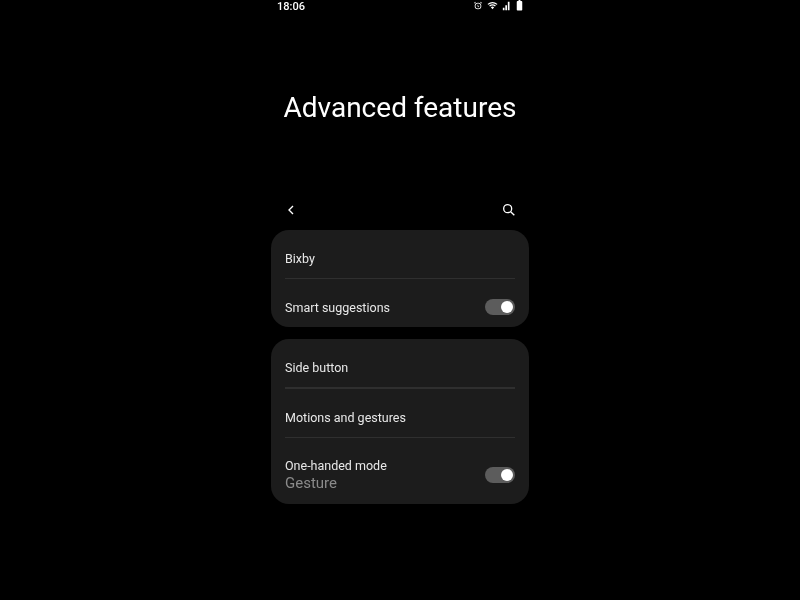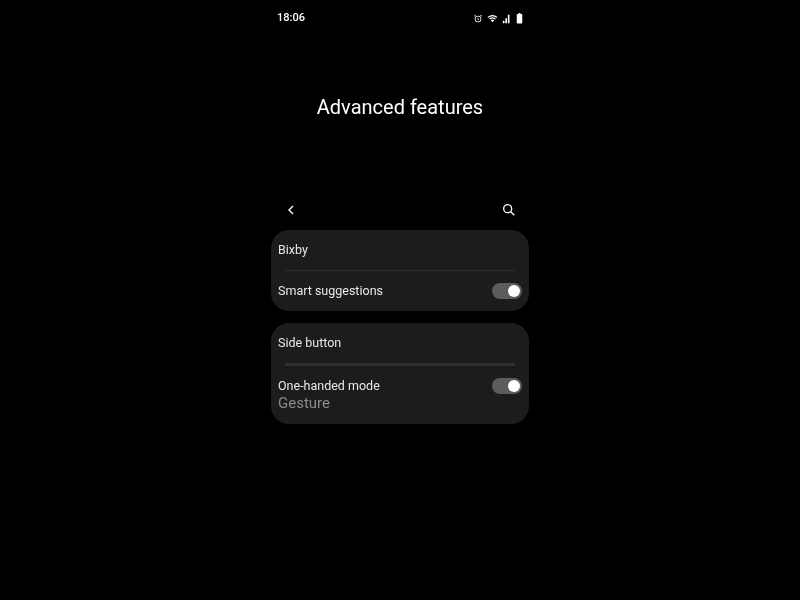--- a/index.html
+++ b/index.html
@@ -21,21 +21,21 @@
       width: 270px;
       height: 600px;
       background: #000;
       position: relative;
       overflow: hidden;
     }
     .status-bar {
       height: 24px;
       display: flex;
       justify-content: space-between;
-      align-items: flex-end;
+      align-items: flex-start;
       padding: 0 12px;
       color: #fff;
       font-size: 11px;
       font-weight: 500;
     }
     .status-right {
       display: flex;
       align-items: center;
       gap: 4px;
     }
@@ -44,21 +44,21 @@
       align-items: center;
     }
     .page-title-area {
       height: 166px;
       display: flex;
       align-items: center;
       justify-content: center;
     }
     .page-title {
       color: #fff;
-      font-size: 20px;
+      font-size: 28px;
       font-weight: 400;
     }
     .toolbar {
       height: 40px;
       display: flex;
       align-items: center;
       justify-content: space-between;
       padding: 0 14px;
     }
     .toolbar-btn {
@@ -74,26 +74,27 @@
       padding: 0 6px;
       overflow-y: auto;
     }
     .card {
       background: #1c1c1c;
       border-radius: 18px;
       margin-bottom: 12px;
       overflow: hidden;
     }
     .item {
-      padding: 12px 7px;
-      display: flex;
-      align-items: flex-start;
+      padding: 12px 14px;
+      display: flex;
+      align-items: center;
       justify-content: space-between;
       cursor: pointer;
       min-height: 40px;
+      margin-top: 8px;
     }
     .item-text {
       display: flex;
       flex-direction: column;
       gap: 1px;
     }
     .item-label {
       color: #e8e8e8;
       font-size: 12.5px;
       font-weight: 400;
@@ -204,20 +205,25 @@
 
 
     <div class="card">
       <div class="item">
         <div class="item-text">
           <span class="item-label">Side button</span>
         </div>
       </div>
       <div class="divider"></div>
       <div class="divider"></div>
+      <div class="item">
+        <div class="item-text">
+          <span class="item-label">Motions and gestures</span>
+        </div>
+      </div>
       <div class="divider"></div>
       <div class="item">
         <div class="item-text">
           <span class="item-label">One-handed mode</span>
           <span class="item-sublabel">Gesture</span>
         </div>
         <div class="toggle on">
           <div class="toggle-knob"></div>
         </div>
       </div>

